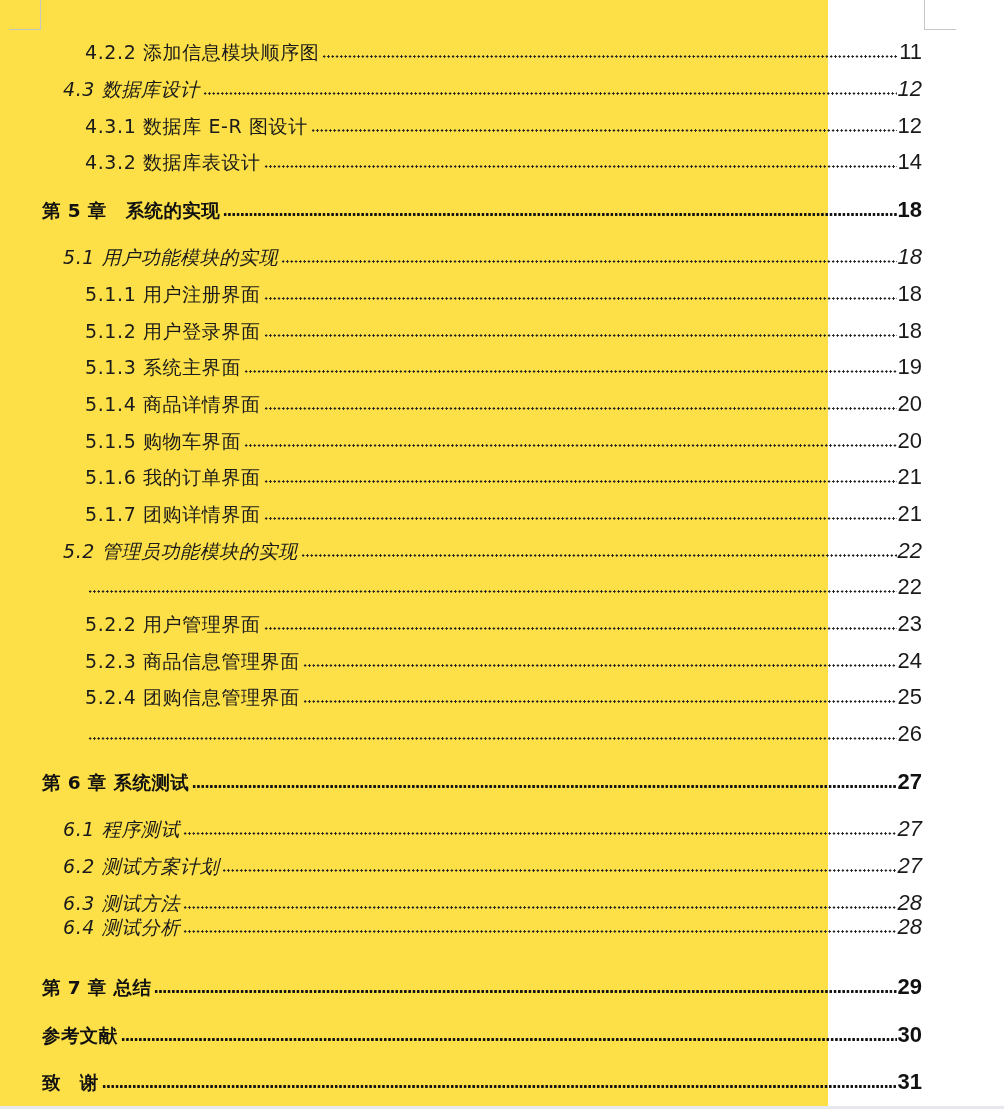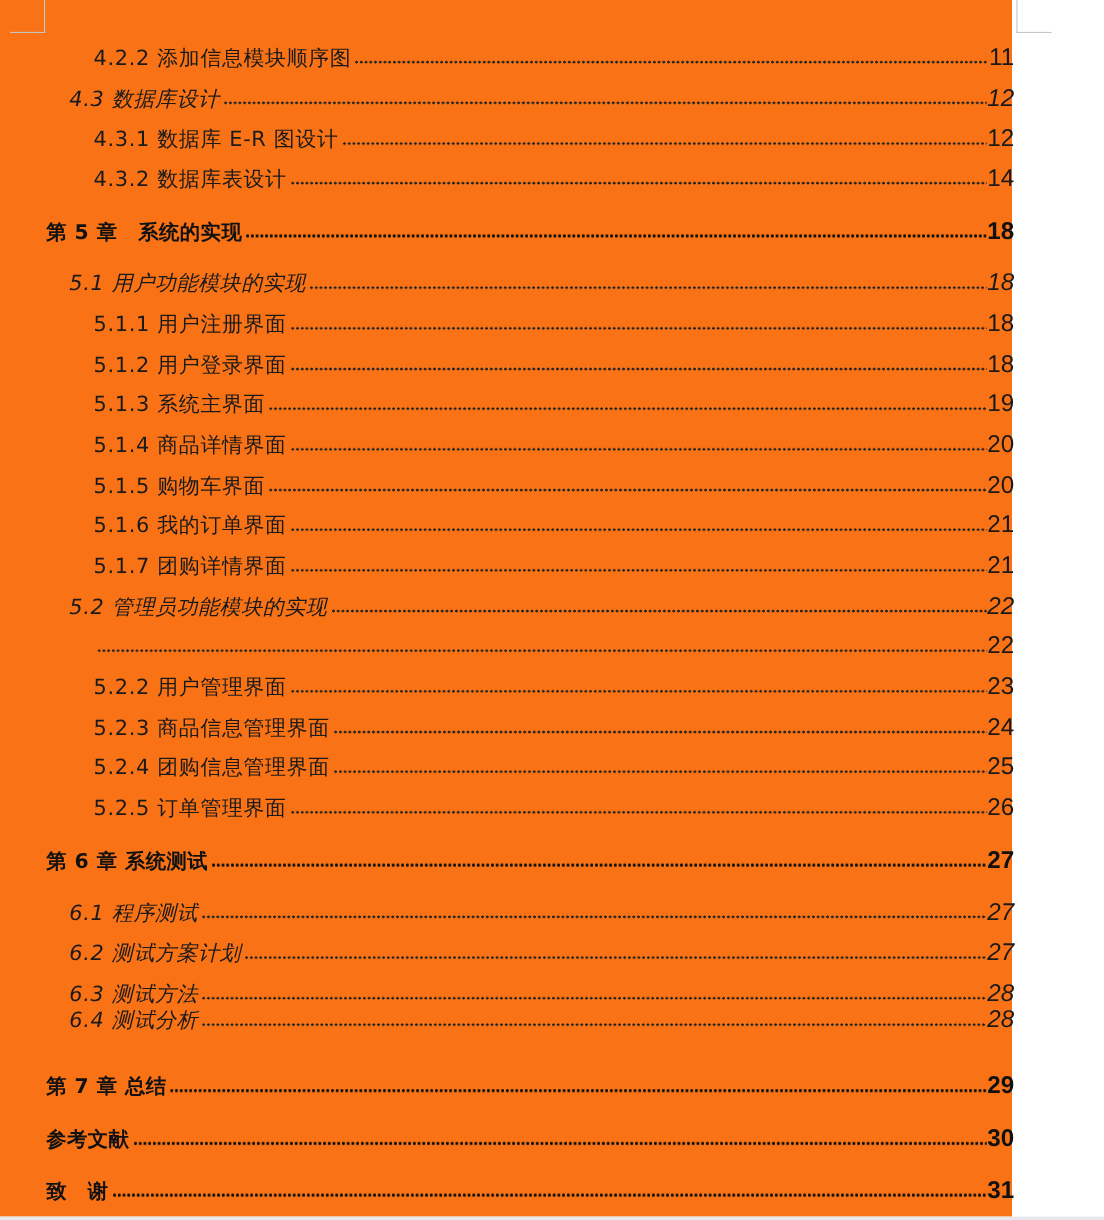--- a/index.html
+++ b/index.html
@@ -11,23 +11,23 @@
       width: 1004px;
       height: 1109px;
       position: relative;
       overflow: hidden;
       font-family: "DejaVu Sans", "Liberation Sans", sans-serif;
       color: #1a1a1a;
     }
     .page {
       position: absolute;
       left: 0; top: 0;
-      width: 920px;
+      width: 828px;
       height: 1106px;
-      background: #f97316;
+      background: #fde047;
     }
     .bottom-strip {
       position: absolute;
       left: 0; top: 1106px;
       width: 1004px; height: 3px;
       background: #e6e8ee;
     }
     .corner {
       position: absolute;
       width: 32px;
@@ -203,21 +203,20 @@
       <span class="page-num">24</span>
     </div>
 
     <div class="toc-row l3" style="top:683px">
       <span class="label">5.2.4 团购信息管理界面</span>
       <span class="leader"></span>
       <span class="page-num">25</span>
     </div>
 
     <div class="toc-row l3" style="top:720px">
-      <span class="label">5.2.5 订单管理界面</span>
       <span class="leader"></span>
       <span class="page-num">26</span>
     </div>
 
     <div class="toc-row l1" style="top:768px">
       <span class="label">第 6 章 系统测试</span>
       <span class="leader"></span>
       <span class="page-num">27</span>
     </div>
 

